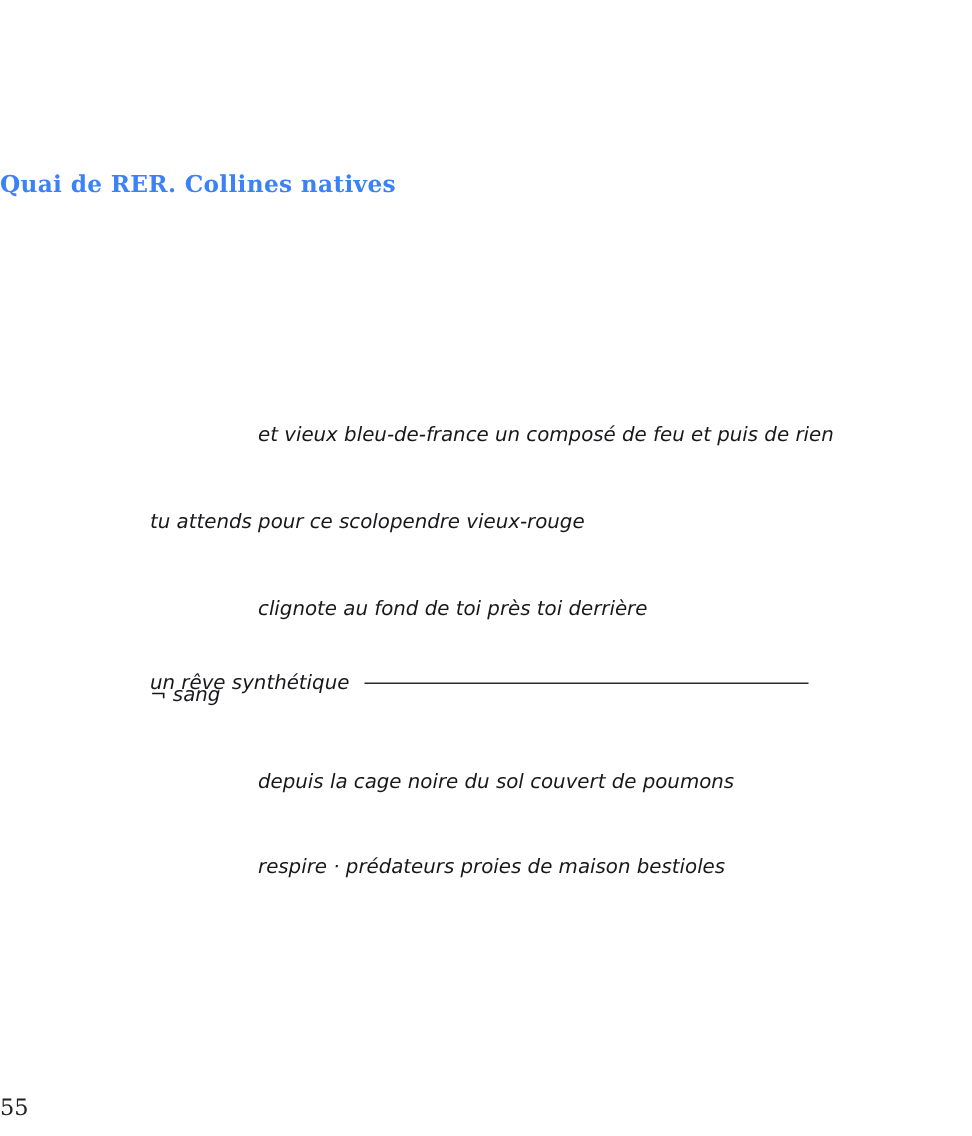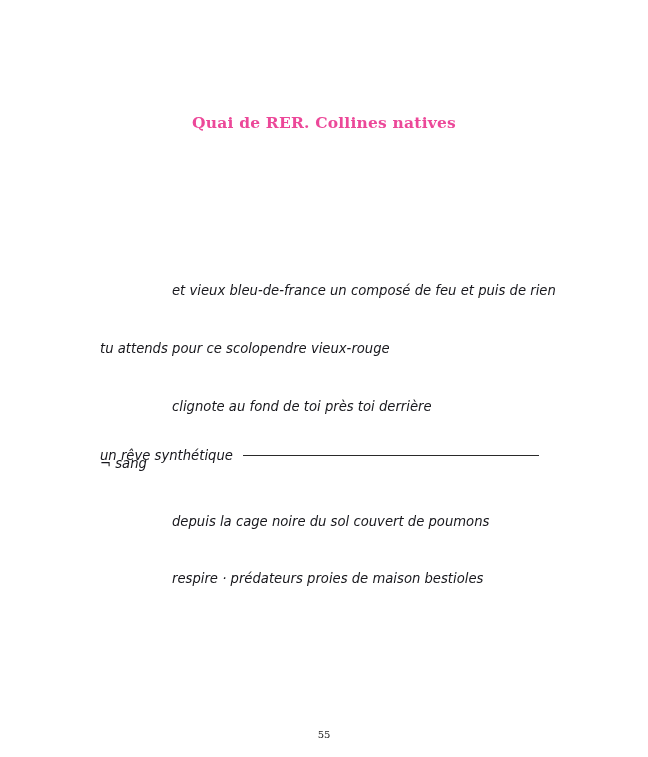--- a/index.html
+++ b/index.html
@@ -19,26 +19,26 @@
   .page {
     position: absolute;
     inset: 0;
   }
 
   .poem-title {
     position: absolute;
     top: 113px;
     left: 0;
     width: 648px;
-    text-align: center;
+    text-align: left;
     font-family: "DejaVu Serif", "Liberation Serif", serif;
     font-weight: bold;
     font-size: 15.5px;
     letter-spacing: 0.2px;
-    color: #ec4899;
+    color: #3b82f6;
   }
 
   .poem-body {
     position: absolute;
     top: 243px;
     left: 100px;
     width: 470px;
     font-family: "DejaVu Sans", "Liberation Sans", sans-serif;
     font-style: italic;
     font-size: 13.2px;
@@ -77,23 +77,22 @@
     height: 1px;
     background: #2a2a2a;
     margin-left: 10px;
   }
 
   .page-number {
     position: absolute;
     top: 729px;
     left: 0;
     width: 648px;
-    text-align: center;
     font-family: "DejaVu Serif", "Liberation Serif", serif;
-    font-size: 10px;
+    font-size: 15px;
     color: #222222;
   }
 </style>
 </head>
 <body>
 
 <div class="page">
 
   <div class="poem-title">Quai de RER. Collines natives</div>
 

